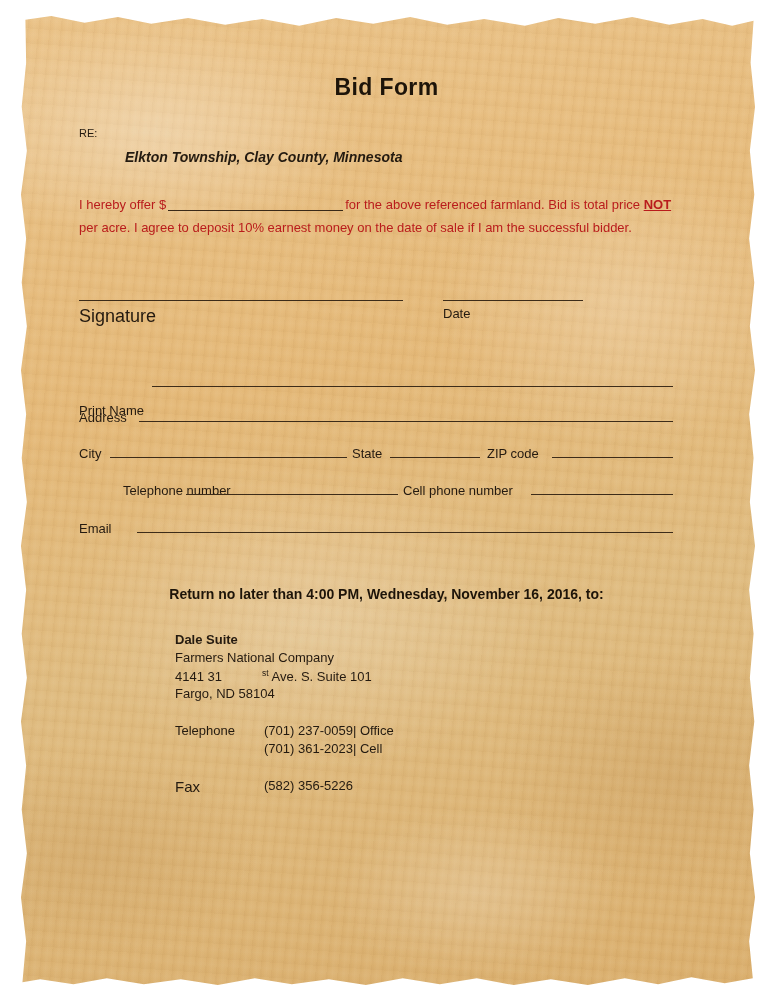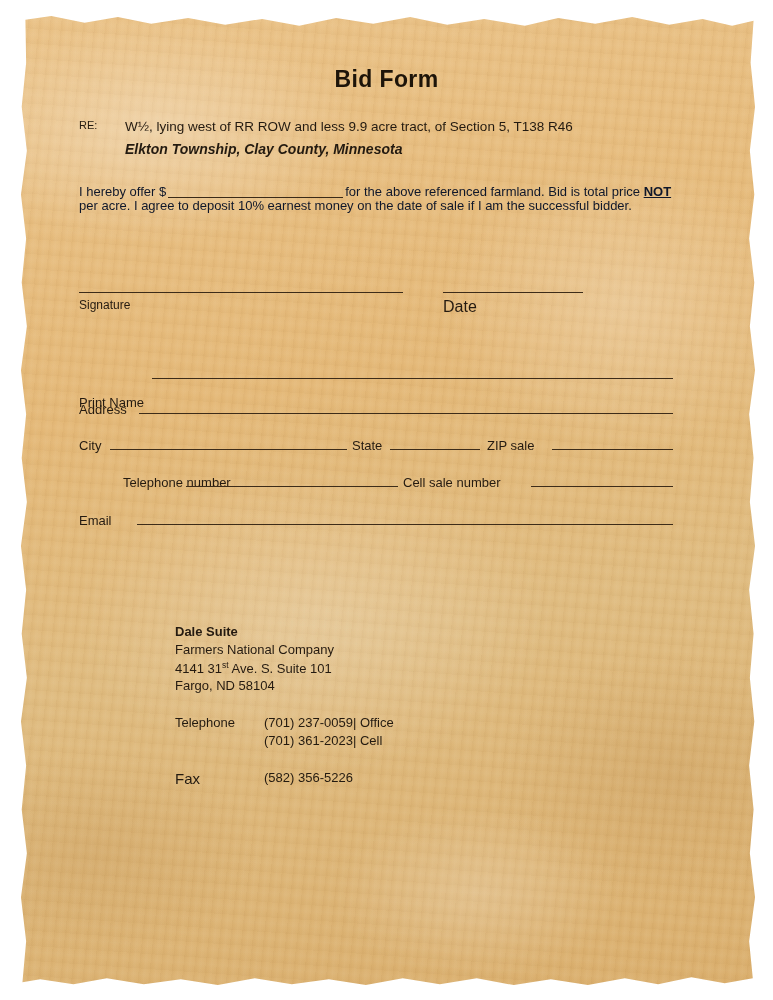--- a/index.html
+++ b/index.html
@@ -44,52 +44,52 @@
       7.5% 99.4%, 3.0% 98.9%, 0.6% 99.2%,
       1.1% 95.0%, 0.4% 90.5%, 1.2% 86.0%, 0.5% 81.5%, 1.1% 77.0%, 0.4% 72.5%,
       1.2% 68.0%, 0.5% 63.5%, 1.1% 59.0%, 0.4% 54.5%, 1.2% 50.0%, 0.5% 45.5%,
       1.1% 41.0%, 0.4% 36.5%, 1.2% 32.0%, 0.5% 27.5%, 1.1% 23.0%, 0.4% 18.5%,
       1.2% 14.0%, 0.5% 9.5%, 1.1% 5.0%
     );
   }
 
   
   #content {
-    position:absolute; left:0; top:4px; width:773px; height:863px;
+    position:absolute; left:0; top:12px; width:773px; height:863px;
     color:#231a10;
     text-decoration:underline;
   }
   .t { position:absolute; white-space:nowrap; }
 
   #title {
     left:0; top:62px; width:773px; text-align:center;
     font-size:23px; font-weight:bold; letter-spacing:.4px;
     color:#1d1409;
   }
 
   #re-label   { left:79px;  top:115px; font-size:11px; }
   #re-line1   { left:125px; top:115px; font-size:13.5px; }
   #re-line2   { left:125px; top:137px; font-size:14px; font-style:italic; font-weight:600; }
 
   #offer-para {
     position:absolute; left:79px; top:181px; width:600px;
-    font-size:13px; line-height:14px; color:#0f172a; white-space:normal;
+    font-size:13px; line-height:23px; color:#b91c1c; white-space:normal;
   }
   .ul-not { text-decoration:underline; font-weight:600; }
   .blank-inline {
     display:inline-block; width:175px; border-bottom:1.3px solid #3a2a18;
     vertical-align:-2px; margin:0 2px;
   }
 
   
   .rule { position:absolute; border-bottom:1.3px solid #3d2c19; height:0; }
   #rule-signature { left:79px;  top:288px; width:324px; }
   #rule-date      { left:443px; top:288px; width:140px; }
-  #lbl-signature  { left:79px;  top:294px; font-size:12px; }
-  #lbl-date       { left:443px; top:294px; font-size:16px; }
+  #lbl-signature  { left:79px;  top:294px; font-size:18px; }
+  #lbl-date       { left:443px; top:294px; font-size:13px; }
 
   
   .fld-lbl { font-size:13px; color:#241a10; }
   #lbl-printname { left:79px; top:363px;margin-top:28px; }
   #rule-printname{ left:152px; top:374px; width:521px; }
   #lbl-address   { left:79px; top:398px; }
   #rule-address  { left:139px; top:409px; width:534px; }
 
   #lbl-city      { left:79px;  top:434px; }
   #rule-city     { left:110px; top:445px; width:237px; }
@@ -111,71 +111,71 @@
     left:0; top:574px; width:773px; text-align:center;
     font-size:14px; font-weight:bold; color:#1d1409;
   }
 
   
   .addr { left:175px; font-size:13px; color:#241a10; }
   #addr-name    { top:620px; font-weight:bold; }
   #addr-company { top:638px; }
   #addr-street  { top:656px; }
   #addr-citystate { top:674px; }
-  sup { font-size:8.5px; vertical-align:super; }
+  sup { font-size:8.5px; vertical-align:super;margin-left:40px; }
 
   #ph-lbl-telephone { left:175px; top:711px; font-size:13px; }
   #ph-office        { left:264px; top:711px; font-size:13px; }
   #ph-cell          { left:264px; top:729px; font-size:13px; }
   #ph-lbl-fax       { left:175px; top:766px; font-size:15px; }
   #ph-fax           { left:264px; top:766px; font-size:13px; }
 </style>
 </head>
 <body>
 
 <div id="page">
 
   <div id="paper"></div>
 
   <div id="content">
 
     <div class="t" id="title">Bid Form</div>
 
     <div class="t" id="re-label">RE:</div>
-    <div class="t" id="re-line1">W½, lying west of RR ROW and less 9.9 acre tract, of Section 5, T138 R46</div>
     <div class="t" id="re-line2">Elkton Township, Clay County, Minnesota</div>
 
     <div id="offer-para"><span>I hereby offer $</span><span class="blank-inline"></span><span>for the above referenced farmland.  Bid is total price </span><span class="ul-not">NOT</span><span> per acre.  I agree to deposit 10% earnest money on the date of sale if I am the successful bidder.</span></div>
 
     <div class="rule" id="rule-signature"></div>
     <div class="t fld-lbl" id="lbl-signature">Signature</div>
     <div class="rule" id="rule-date"></div>
     <div class="t fld-lbl" id="lbl-date">Date</div>
 
     <div class="t fld-lbl" id="lbl-printname">Print Name</div>
     <div class="rule" id="rule-printname"></div>
 
     <div class="t fld-lbl" id="lbl-address">Address</div>
     <div class="rule" id="rule-address"></div>
 
     <div class="t fld-lbl" id="lbl-city">City</div>
     <div class="rule" id="rule-city"></div>
     <div class="t fld-lbl" id="lbl-state">State</div>
     <div class="rule" id="rule-state"></div>
-    <div class="t fld-lbl" id="lbl-zip">ZIP sale</div>
+    <div class="t fld-lbl" id="lbl-zip">ZIP code</div>
     <div class="rule" id="rule-zip"></div>
 
     <div class="t fld-lbl" id="lbl-telephone">Telephone number</div>
     <div class="rule" id="rule-telephone"></div>
-    <div class="t fld-lbl" id="lbl-cellphone">Cell sale number</div>
+    <div class="t fld-lbl" id="lbl-cellphone">Cell phone number</div>
     <div class="rule" id="rule-cellphone"></div>
 
     <div class="t fld-lbl" id="lbl-email">Email</div>
     <div class="rule" id="rule-email"></div>
 
+    <div class="t" id="deadline">Return no later than 4:00 PM, Wednesday, November 16, 2016, to:</div>
 
     <div class="t addr" id="addr-name">Dale Suite</div>
     <div class="t addr" id="addr-company">Farmers National Company</div>
     <div class="t addr" id="addr-street"><span>4141 31</span><sup>st</sup><span> Ave. S. Suite 101</span></div>
     <div class="t addr" id="addr-citystate">Fargo, ND 58104</div>
 
     <div class="t" id="ph-lbl-telephone">Telephone</div>
     <div class="t" id="ph-office">(701) 237-0059| Office</div>
     <div class="t" id="ph-cell">(701) 361-2023| Cell</div>
     <div class="t" id="ph-lbl-fax">Fax</div>

